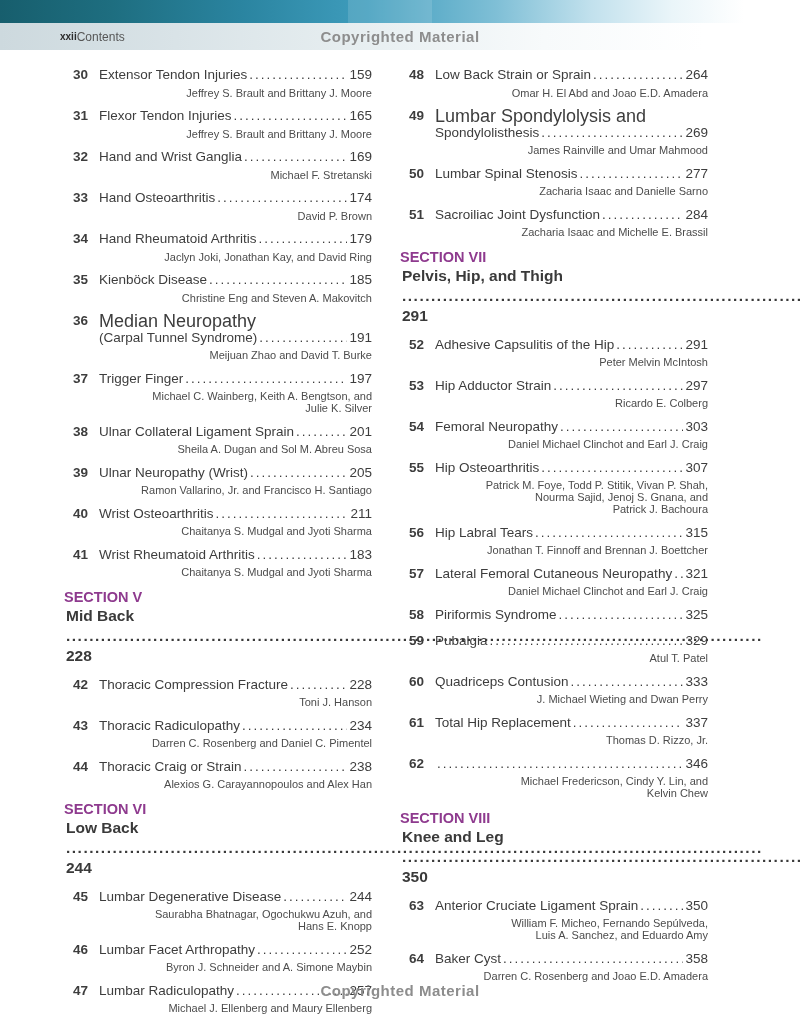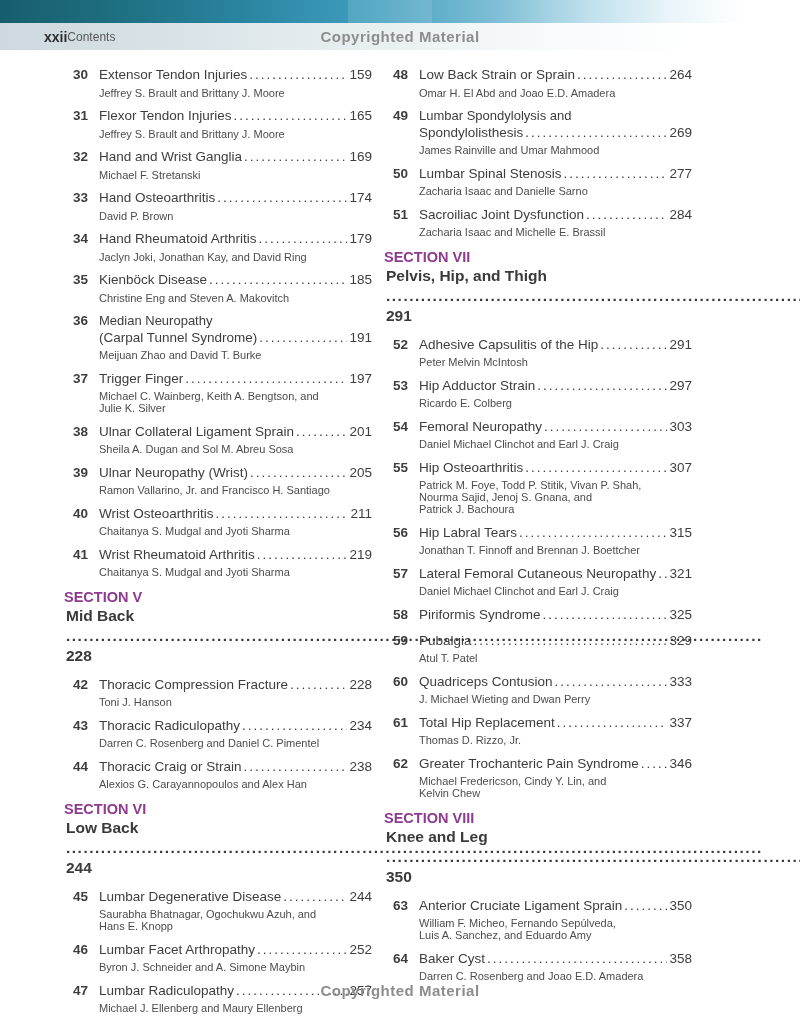--- a/index.html
+++ b/index.html
@@ -24,45 +24,45 @@
     position:absolute; left:348px; top:0; width:84px; height:100%;
     background:rgba(255,255,255,0.13);
   }
   .headband {
     height:27px;
     background:linear-gradient(to right,
       #cdd9de 0%, #d9e3e7 22%, #e9f0f2 48%, #f7fafb 68%, #ffffff 88%);
     display:flex; align-items:center;
     position:relative;
   }
-  .page-label { font-weight:bold; color:#2c2c2c; font-size:14px; margin-left:44px; }
+  .page-label { font-weight:bold; color:#2c2c2c; font-size:10px; margin-left:60px; }
   .contents-label { color:#565656; font-size:12px; }
   .head-watermark {
     position:absolute; left:0; right:0; text-align:center;
     color:#8d8d8d; font-weight:bold; font-size:15px; letter-spacing:0.5px;
   }
 
   
-  .toc { display:flex; padding:17px 0 0 64px; gap:4px; }
+  .toc { display:flex; padding:17px 0 0 64px; gap:20px; }
   .col { width:316px; }
 
   .chapter { display:flex; margin-bottom:9.5px; }
   .chapter-num {
     flex:none; width:24px; text-align:right; margin-right:11px;
     font-weight:bold; font-size:13.5px; line-height:16.5px; color:#3d3d3d;
   }
   .chapter-body { flex:1; min-width:0; padding-right:8px; }
-  .title-line { font-size:13px; line-height:16.5px; color:#3d3d3d; }
+  .title-line { font-size:18px; line-height:16.5px; color:#3d3d3d; }
   .title-row { display:flex; align-items:baseline; font-size:13.5px; line-height:16.5px; color:#3d3d3d; }
   .leader {
     flex:1; overflow:hidden; white-space:nowrap;
     letter-spacing:2px; margin:0 2px; min-width:8px;
   }
   .page { flex:none; }
-  .authors { font-size:11px; line-height:12px; color:#4c4c4c; margin-top:3px; }
+  .authors { font-size:11px; line-height:12px; color:#4c4c4c; margin-top:3px;text-align:right; }
 
   .section { margin:0 0 11px; }
   .section-label { color:#8e3a8e; font-weight:bold; font-size:14.5px; line-height:18px; }
   .section-row {
     display:flex; align-items:baseline;
     font-weight:bold; font-size:15.5px; line-height:20px; color:#3a3a3a;flex-direction:column;
   }
   .section-row .leader { letter-spacing:1.5px; margin:0 0 0 2px; }
 
   
@@ -229,21 +229,21 @@
             <div>Chaitanya S. Mudgal and Jyoti Sharma</div>
           </div>
         </div>
       </div>
       <div class="chapter">
         <div class="chapter-num">41</div>
         <div class="chapter-body">
           <div class="title-row">
             <span>Wrist Rheumatoid Arthritis</span>
             <span class="leader">........................................................................................................................</span>
-            <span class="page">219</span>
+            <span class="page">183</span>
           </div>
           <div class="authors">
             <div>Chaitanya S. Mudgal and Jyoti Sharma</div>
           </div>
         </div>
       </div>
       <div class="section">
         <div class="section-label">SECTION V</div>
         <div class="section-row">
           <span>Mid Back</span>
@@ -527,21 +527,20 @@
           </div>
           <div class="authors">
             <div>Thomas D. Rizzo, Jr.</div>
           </div>
         </div>
       </div>
       <div class="chapter">
         <div class="chapter-num">62</div>
         <div class="chapter-body">
           <div class="title-row">
-            <span>Greater Trochanteric Pain Syndrome</span>
             <span class="leader">........................................................................................................................</span>
             <span class="page">346</span>
           </div>
           <div class="authors">
             <div>Michael Fredericson, Cindy Y. Lin, and</div>
             <div>Kelvin Chew</div>
           </div>
         </div>
       </div>
       <div class="section">

